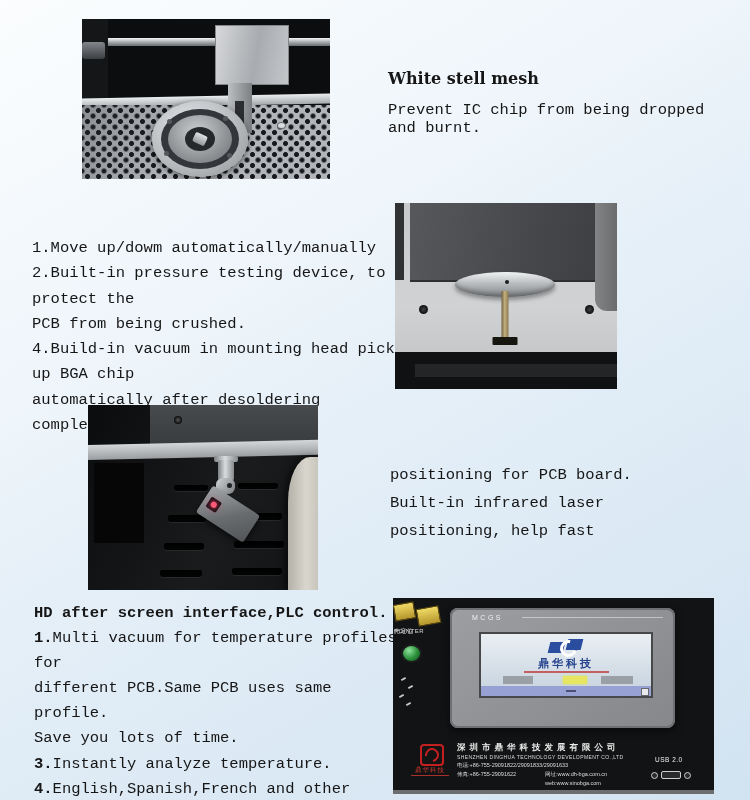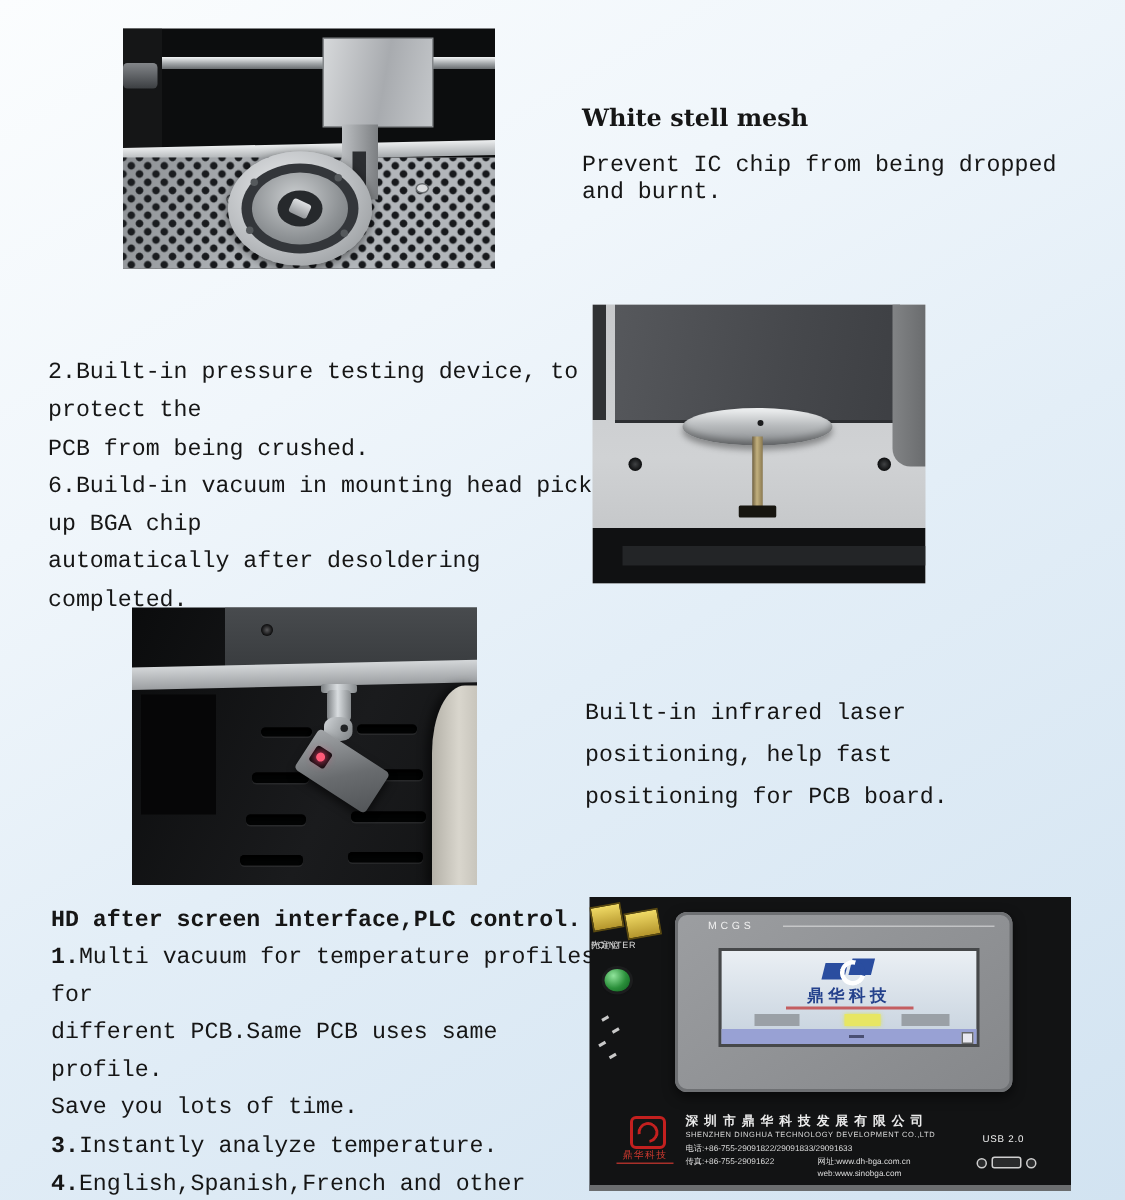--- a/index.html
+++ b/index.html
@@ -162,23 +162,24 @@
       <div class="p1-screw" style="left:78%;top:68%;"></div>
     </div>
   </div>
 
   <div class="tblock" id="mesh-text">
     <p class="t-title">White stell mesh</p>
     <p class="t-line">Prevent IC chip from being dropped and burnt.</p>
   </div>
 
   <div class="tblock" id="head-text">
+    <div class="t-line">1.Move up/dowm automatically/manually</div>
     <div class="t-line">2.Built-in pressure testing device, to protect the</div>
     <div class="t-line">PCB from being crushed.</div>
-    <div class="t-line">6.Build-in vacuum in mounting head pick up BGA chip</div>
+    <div class="t-line">4.Build-in vacuum in mounting head pick up BGA chip</div>
     <div class="t-line">automatically after desoldering completed.</div>
   </div>
 
   <div class="photo" id="p2">
     <div class="p2-topblock"></div>
     <div class="p2-leftsliver"></div>
     <div class="p2-rightpanel"></div>
     <div class="p2-screw" style="left:24px;top:102px;"></div>
     <div class="p2-screw" style="left:190px;top:102px;"></div>
     <div class="p2-disc"></div>
@@ -210,22 +211,22 @@
     <div class="p3-knuckle">
       <div class="p3-khole"></div>
     </div>
     <div class="p3-laserbox">
       <div class="p3-aperture"></div>
       <div class="p3-reddot"></div>
     </div>
   </div>
 
   <div class="tblock" id="laser-text">
+    <div class="t-line">positioning for PCB board.</div>
     <div class="t-line">Built-in infrared laser positioning, help fast</div>
-    <div class="t-line">positioning for PCB board.</div>
   </div>
 
   <div class="tblock" id="touch-text">
     <div class="t-line t-title">HD after screen interface,PLC control.</div>
     <div class="t-line"><span class="b">1.</span><span>Multi vacuum for temperature profiles for</span></div>
     <div class="t-line"><span class="b"></span><span>different PCB.Same PCB uses same profile.</span></div>
     <div class="t-line"><span class="b"></span><span>Save you lots of time.</span></div>
     <div class="t-line"><span class="b">3.</span><span>Instantly analyze temperature.</span></div>
     <div class="t-line"><span class="b">4.</span><span>English,Spanish,French and other languages systems</span></div>
 

